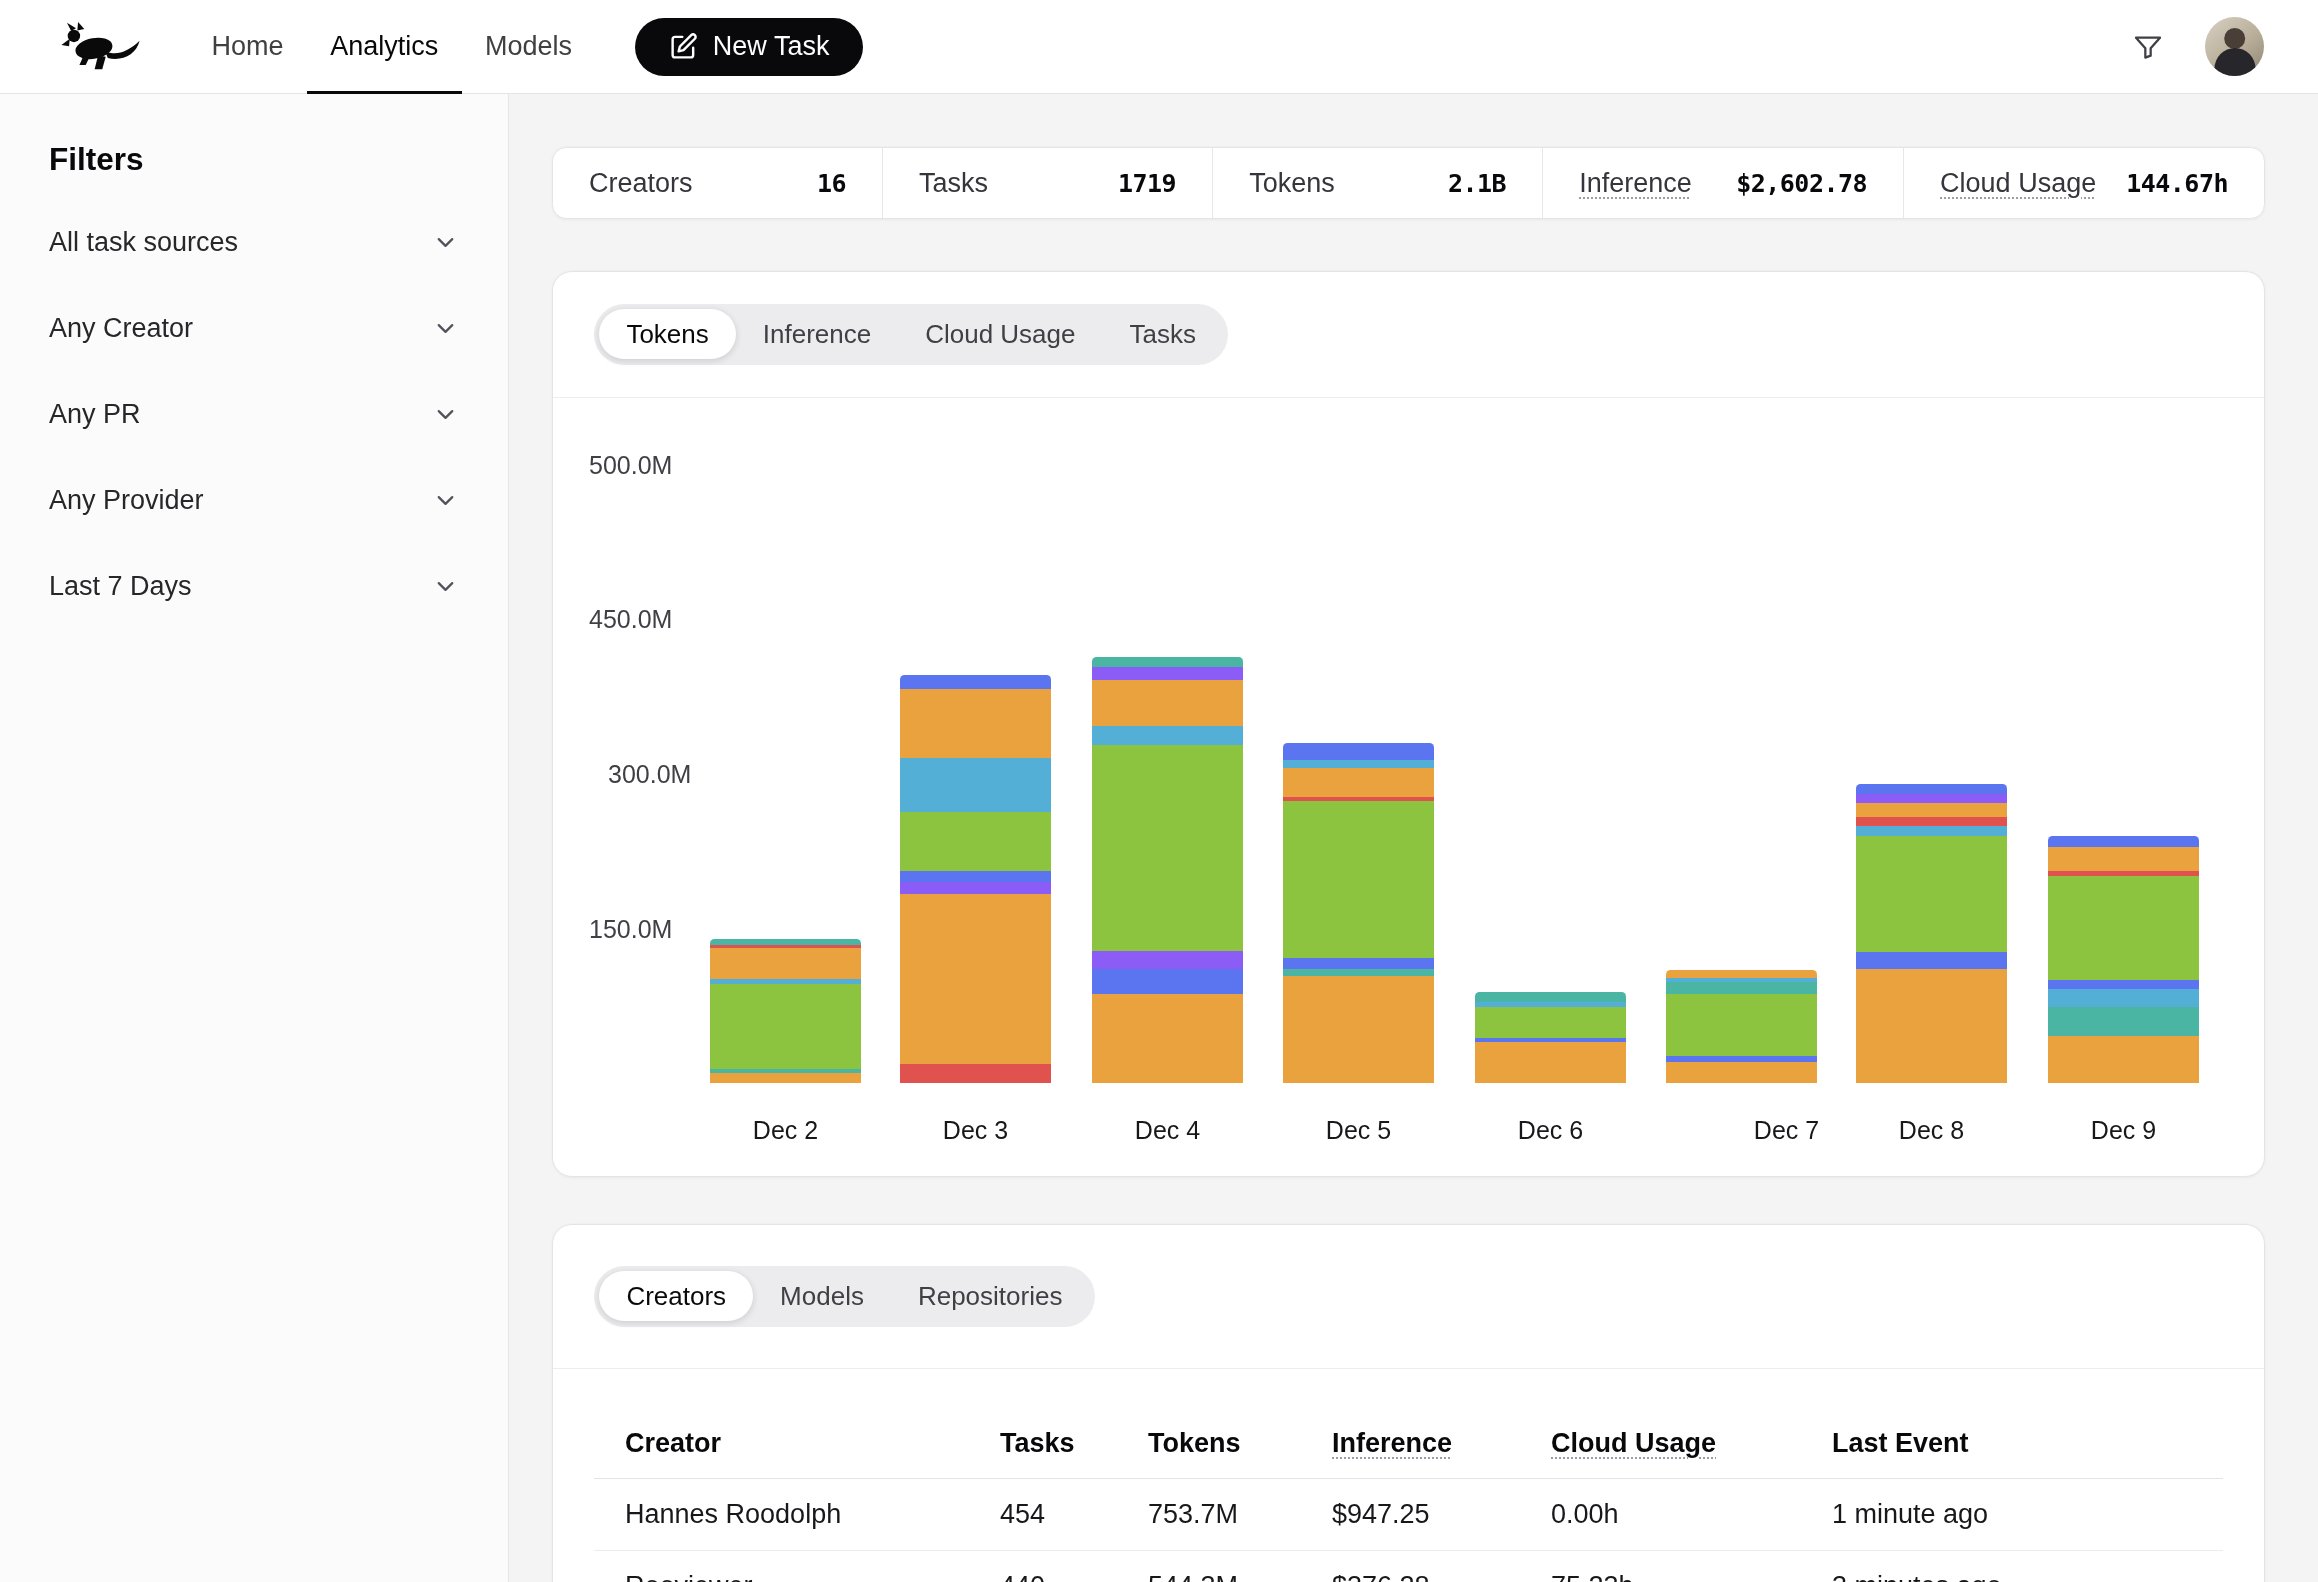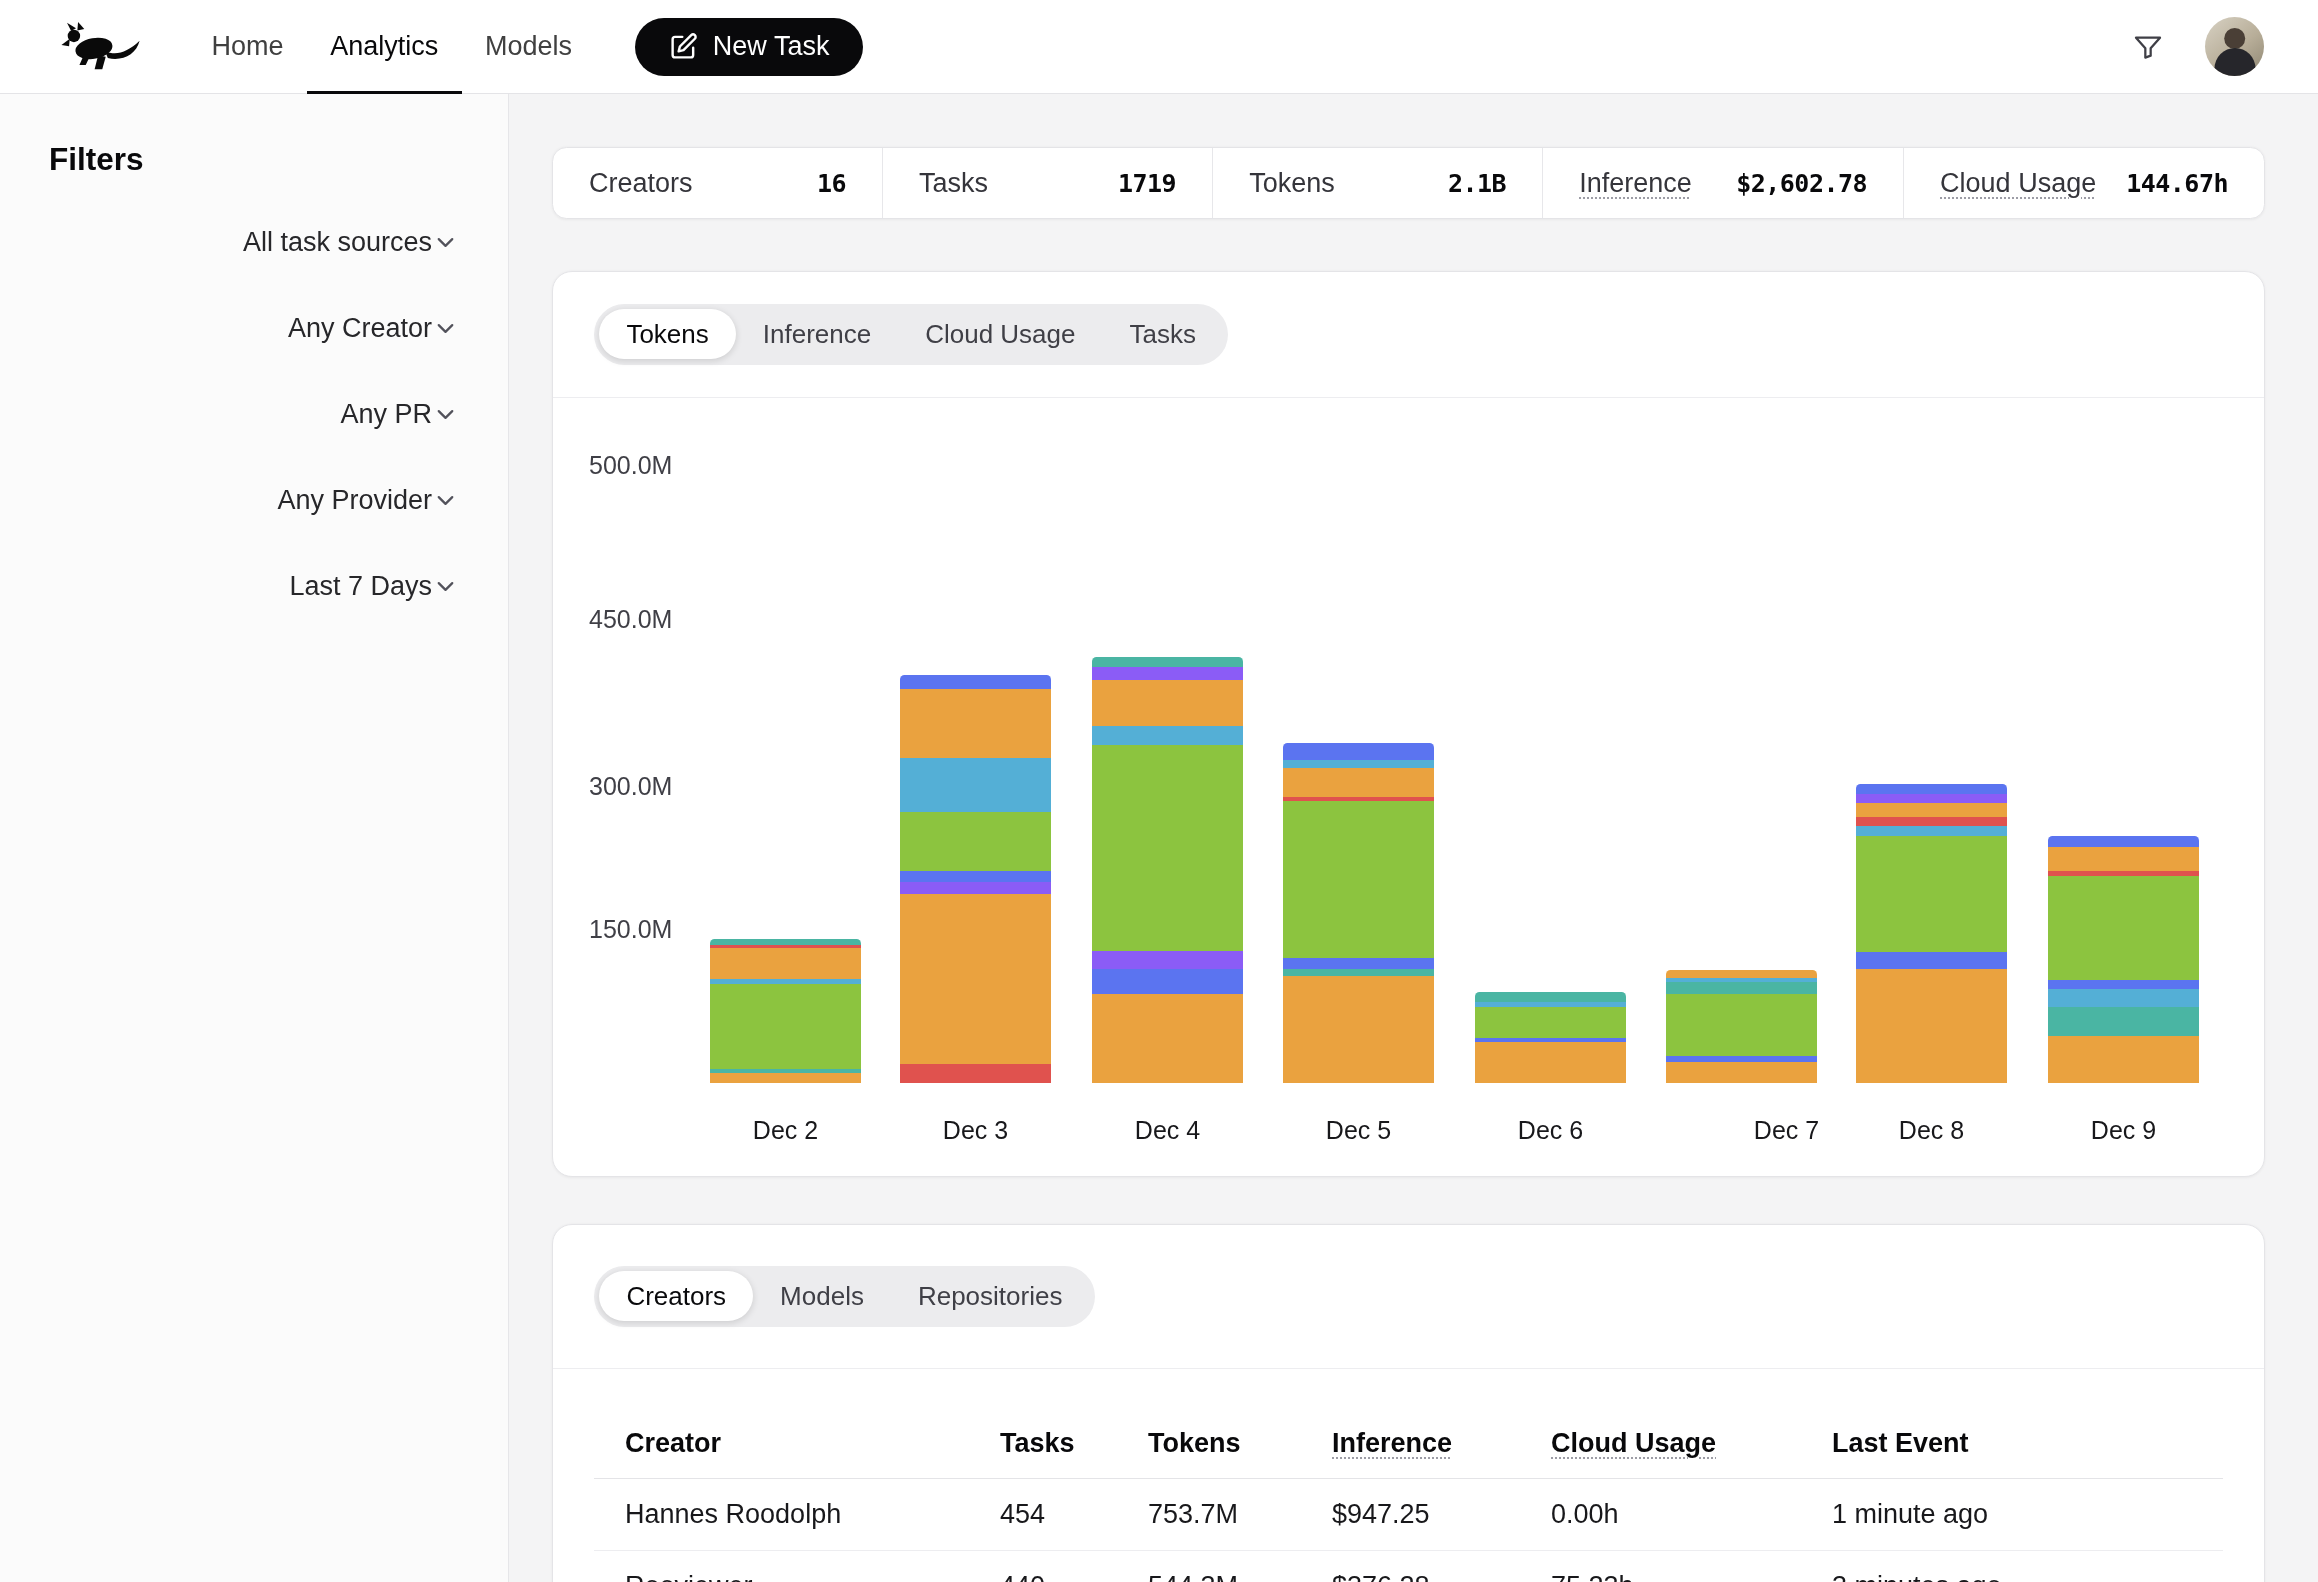--- a/index.html
+++ b/index.html
@@ -49,21 +49,21 @@
     width: 41px; height: 31px; border-radius: 21px 21px 0 0; background: #26262b;
   }
 
   
   .sidebar {
     position: fixed; top: 94px; left: 0; bottom: 0; width: 509px;
     background: #fbfbfb; border-right: 0.9px solid #e6e6e9; padding: 47px 49px 0;
   }
   .sidebar h2 { font-size: 31.5px; font-weight: 700; color: #09090b; margin-bottom: 21.6px; }
   .filter-row {
-    height: 86px; display: flex; align-items: center; justify-content: flex-end;
+    height: 86px; display: flex; align-items: center; justify-content: space-between;
     font-size: 27px; color: #27272a; cursor: pointer;
   }
   .filter-row svg { width: 27px; height: 27px; display: block; }
 
   
   .main {
     position: absolute; top: 94px; left: 509px; right: 0; bottom: 0;
     padding: 53px 53px 16px 43px; overflow: hidden;
   }
 
@@ -228,21 +228,21 @@
     <div class="card-tabs">
       <div class="pill-group">
         <button class="pill active">Tokens</button>
         <button class="pill">Inference</button>
         <button class="pill">Cloud Usage</button>
         <button class="pill">Tasks</button>
       </div>
     </div>
     <div class="plot" id="plot">
         <div class="tick" style="top: 531px;">150.0M</div>
-        <div class="tick" style="top: 388px;">300.0M</div>
+        <div class="tick" style="top: 376px; margin-left: 19px;">300.0M</div>
         <div class="tick" style="top: 221px;">450.0M</div>
         <div class="tick" style="top: 67px;">500.0M</div>
         <div class="bar" style="left: 157px; width: 151px;">
           <div style="height: 6.2px; background: rgb(74, 181, 163);"></div>
           <div style="height: 3.1px; background: rgb(224, 82, 78);"></div>
           <div style="height: 31px; background: rgb(234, 162, 63);"></div>
           <div style="height: 5.1px; background: rgb(84, 175, 214);"></div>
           <div style="height: 85px; background: rgb(140, 196, 63);"></div>
           <div style="height: 4.1px; background: rgb(74, 181, 163);"></div>
           <div style="height: 9.3px; background: rgb(234, 162, 63);"></div>

